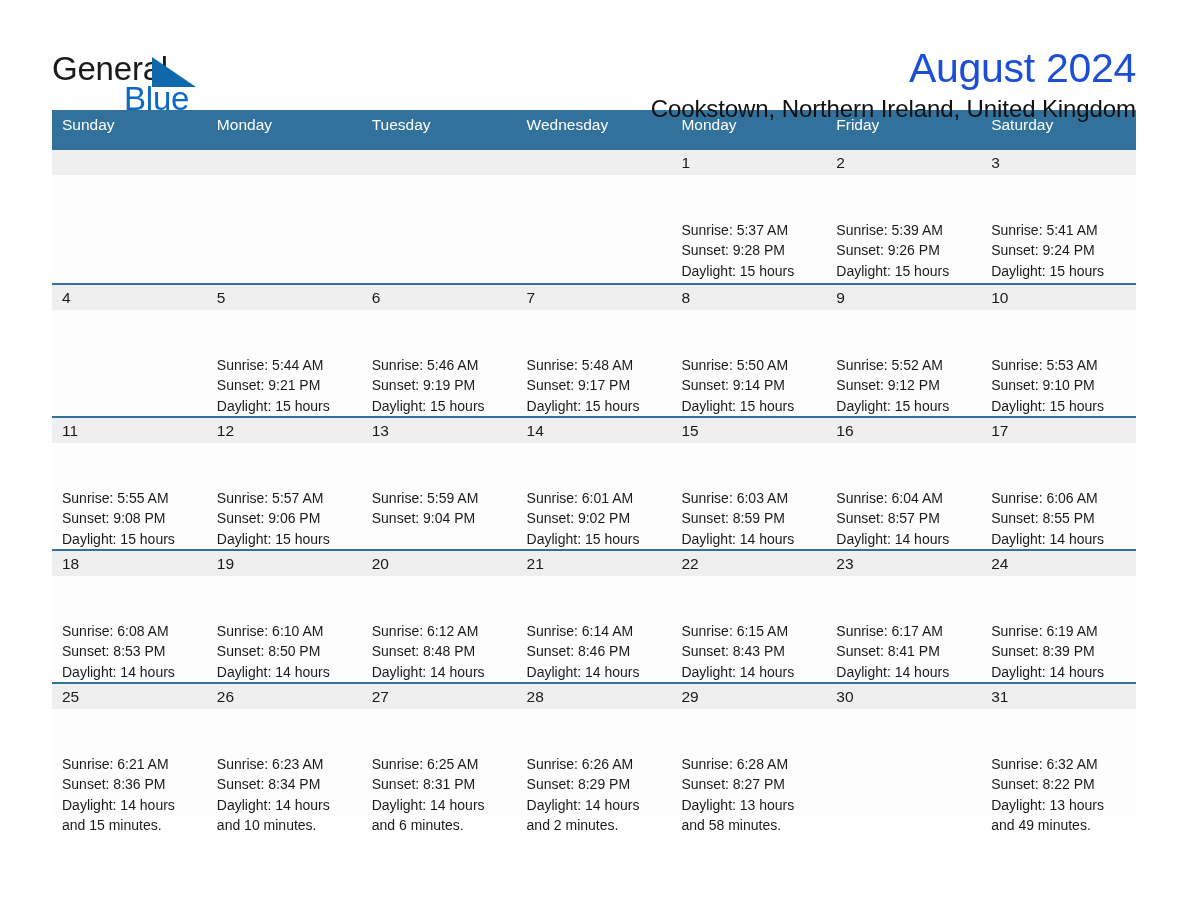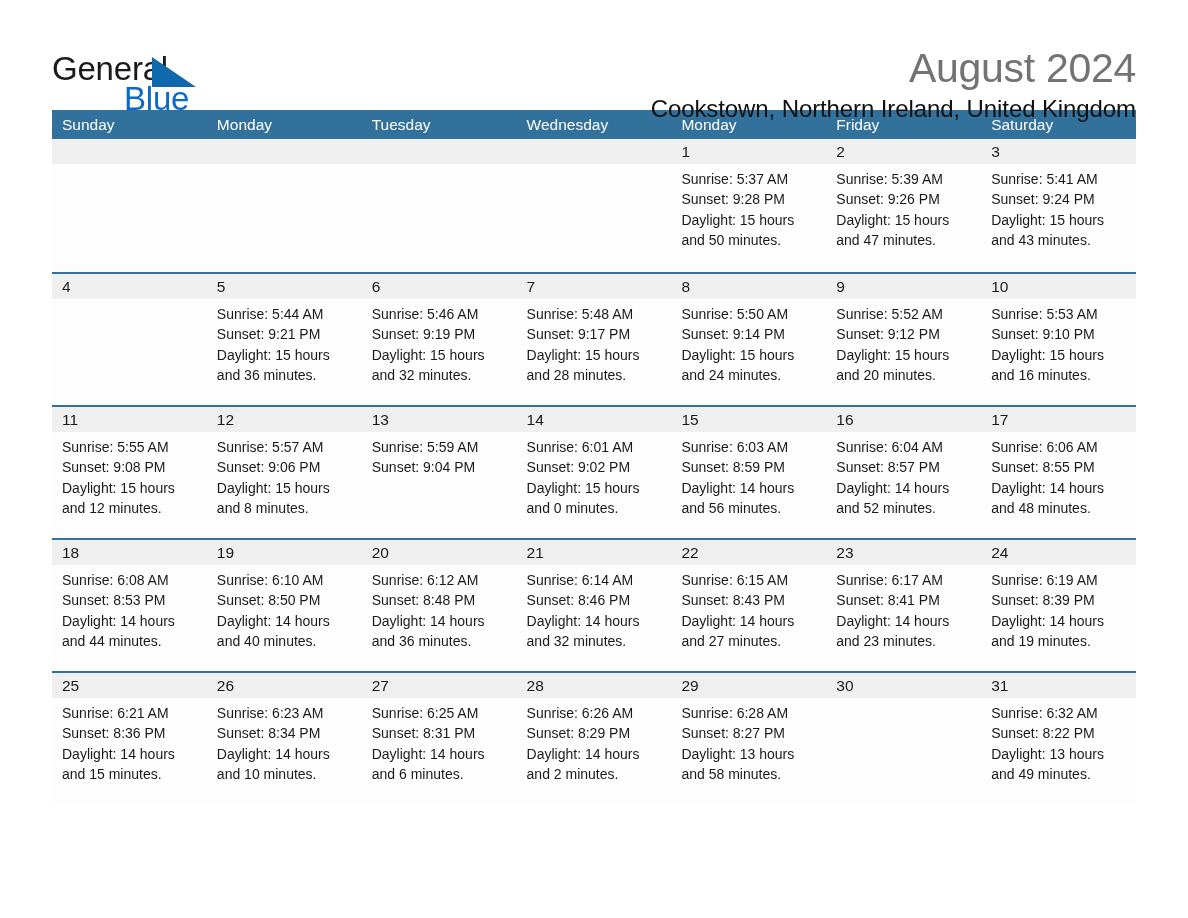--- a/index.html
+++ b/index.html
@@ -69,41 +69,41 @@
 
   .titles {
     text-align: right;
     flex: 1 1 auto;
     padding-top: 0px;
   }
   .month-title {
     font-size: 41px;
     line-height: 48px;
     font-weight: 400;
-    color: #737373;
+    color: #1d4ed8;
     letter-spacing: -0.3px;
   }
   .location-title {
     font-size: 24px;
     line-height: 30px;
     font-weight: 400;
     color: #111;
     margin-top: 2px;
     letter-spacing: -0.1px;
   }
 
   
   .calendar {
     margin-top: 14px;
     width: 1084px;
   }
   .weekday-row {
     display: flex;
     background: #31719b;
-    height: 29px;
+    height: 40px;
   }
   .weekday {
     flex: 1 1 0;
     color: #ffffff;
     font-size: 15.5px;
     line-height: 29px;
     padding-left: 10px;
     box-sizing: border-box;
     white-space: nowrap;
   }
@@ -130,20 +130,21 @@
     padding-left: 10px;
     font-size: 15.5px;
     line-height: 25px;
     color: #1a1a1a;
   }
   .day-info {
     padding: 5px 10px 0 10px;
     font-size: 14px;
     line-height: 20.4px;
     color: #1a1a1a;
+    margin-top: 40px;
   }
   .day-info div { white-space: nowrap; }
   .day-info .daylight-wrap { white-space: normal; }
 </style>
 </head>
 <body>
 
 <div class="page">
 
   <div class="header">

